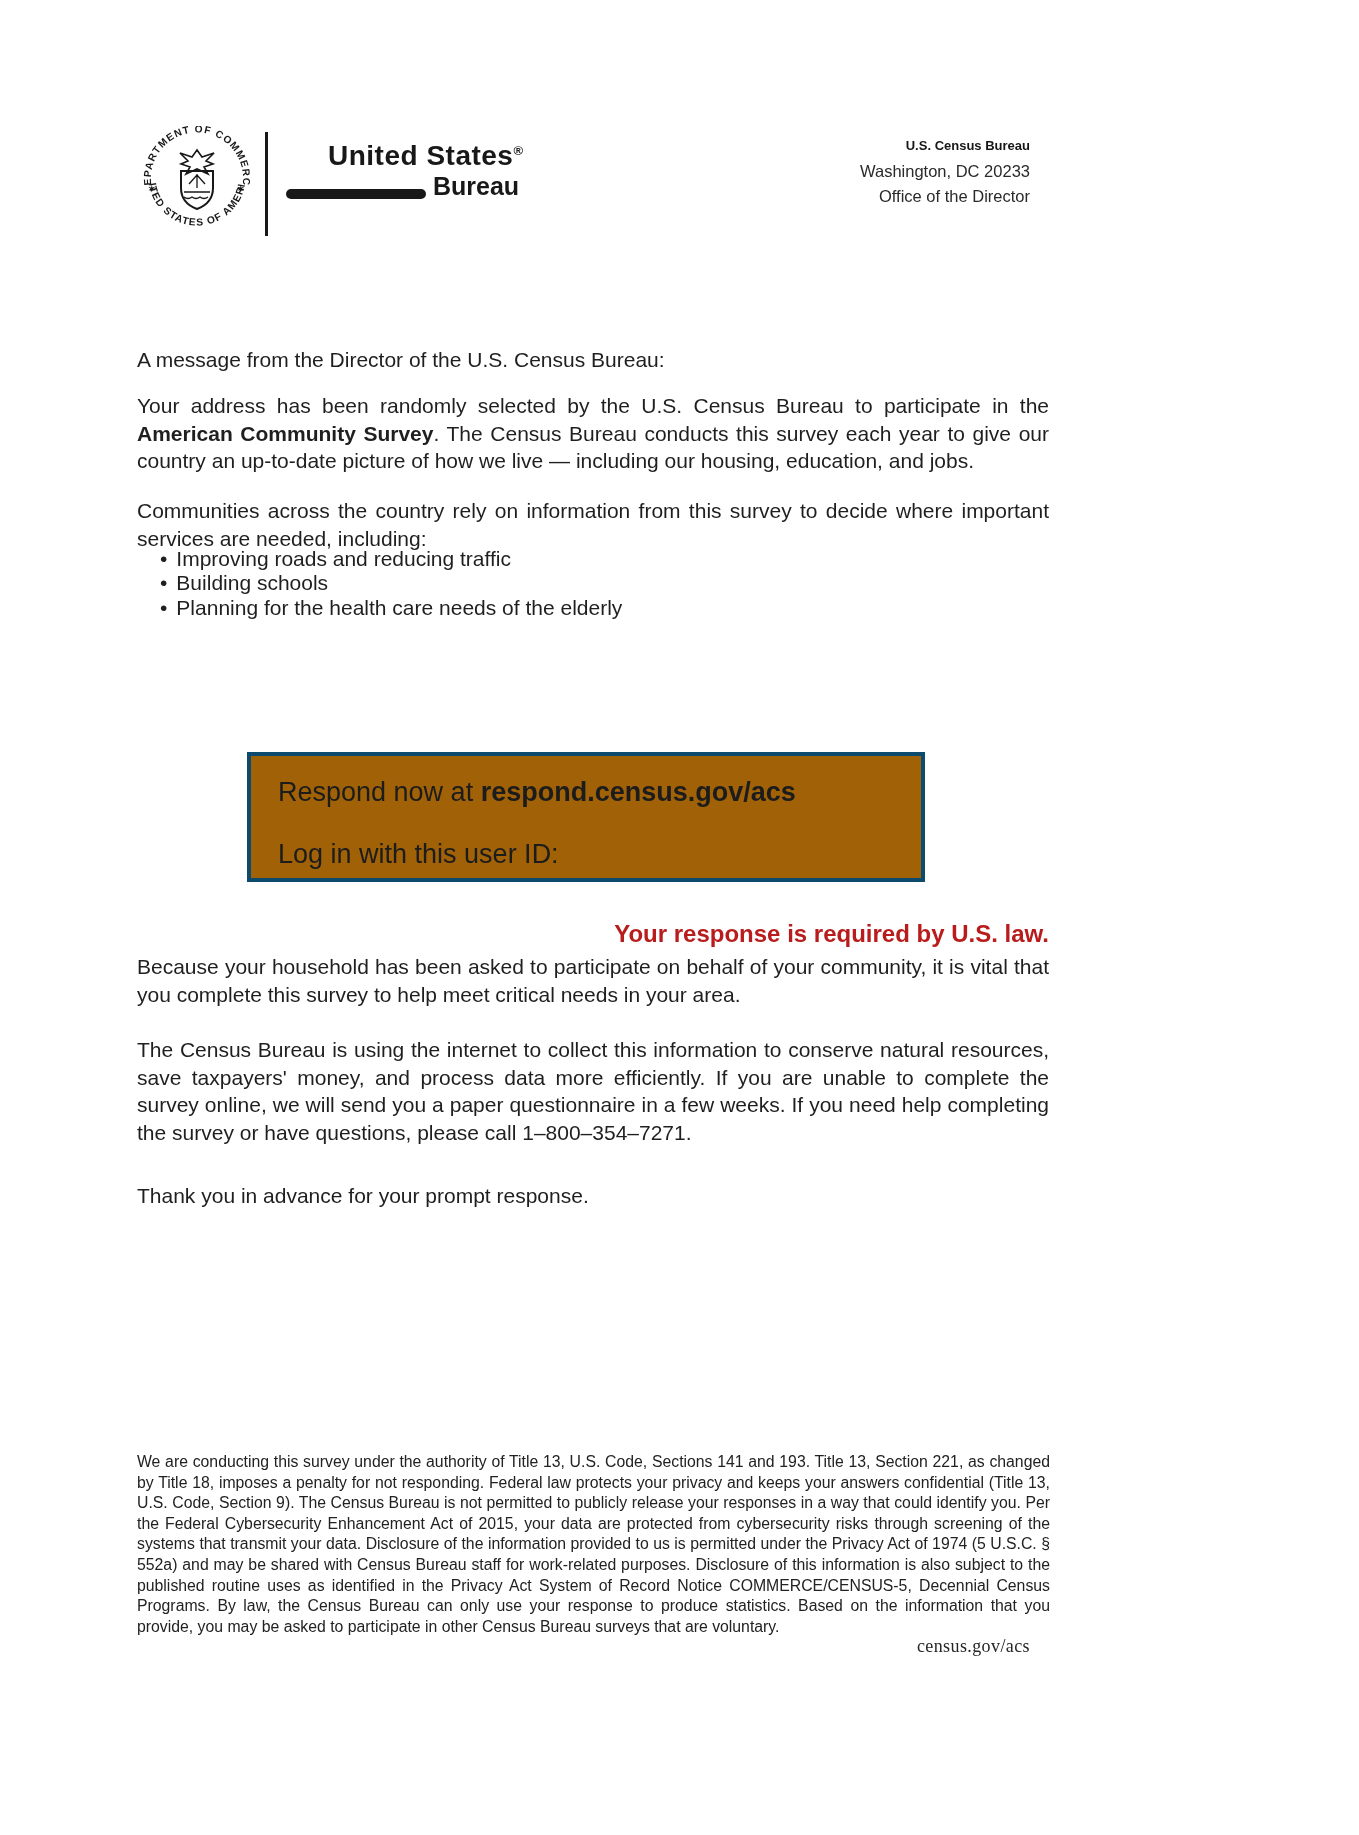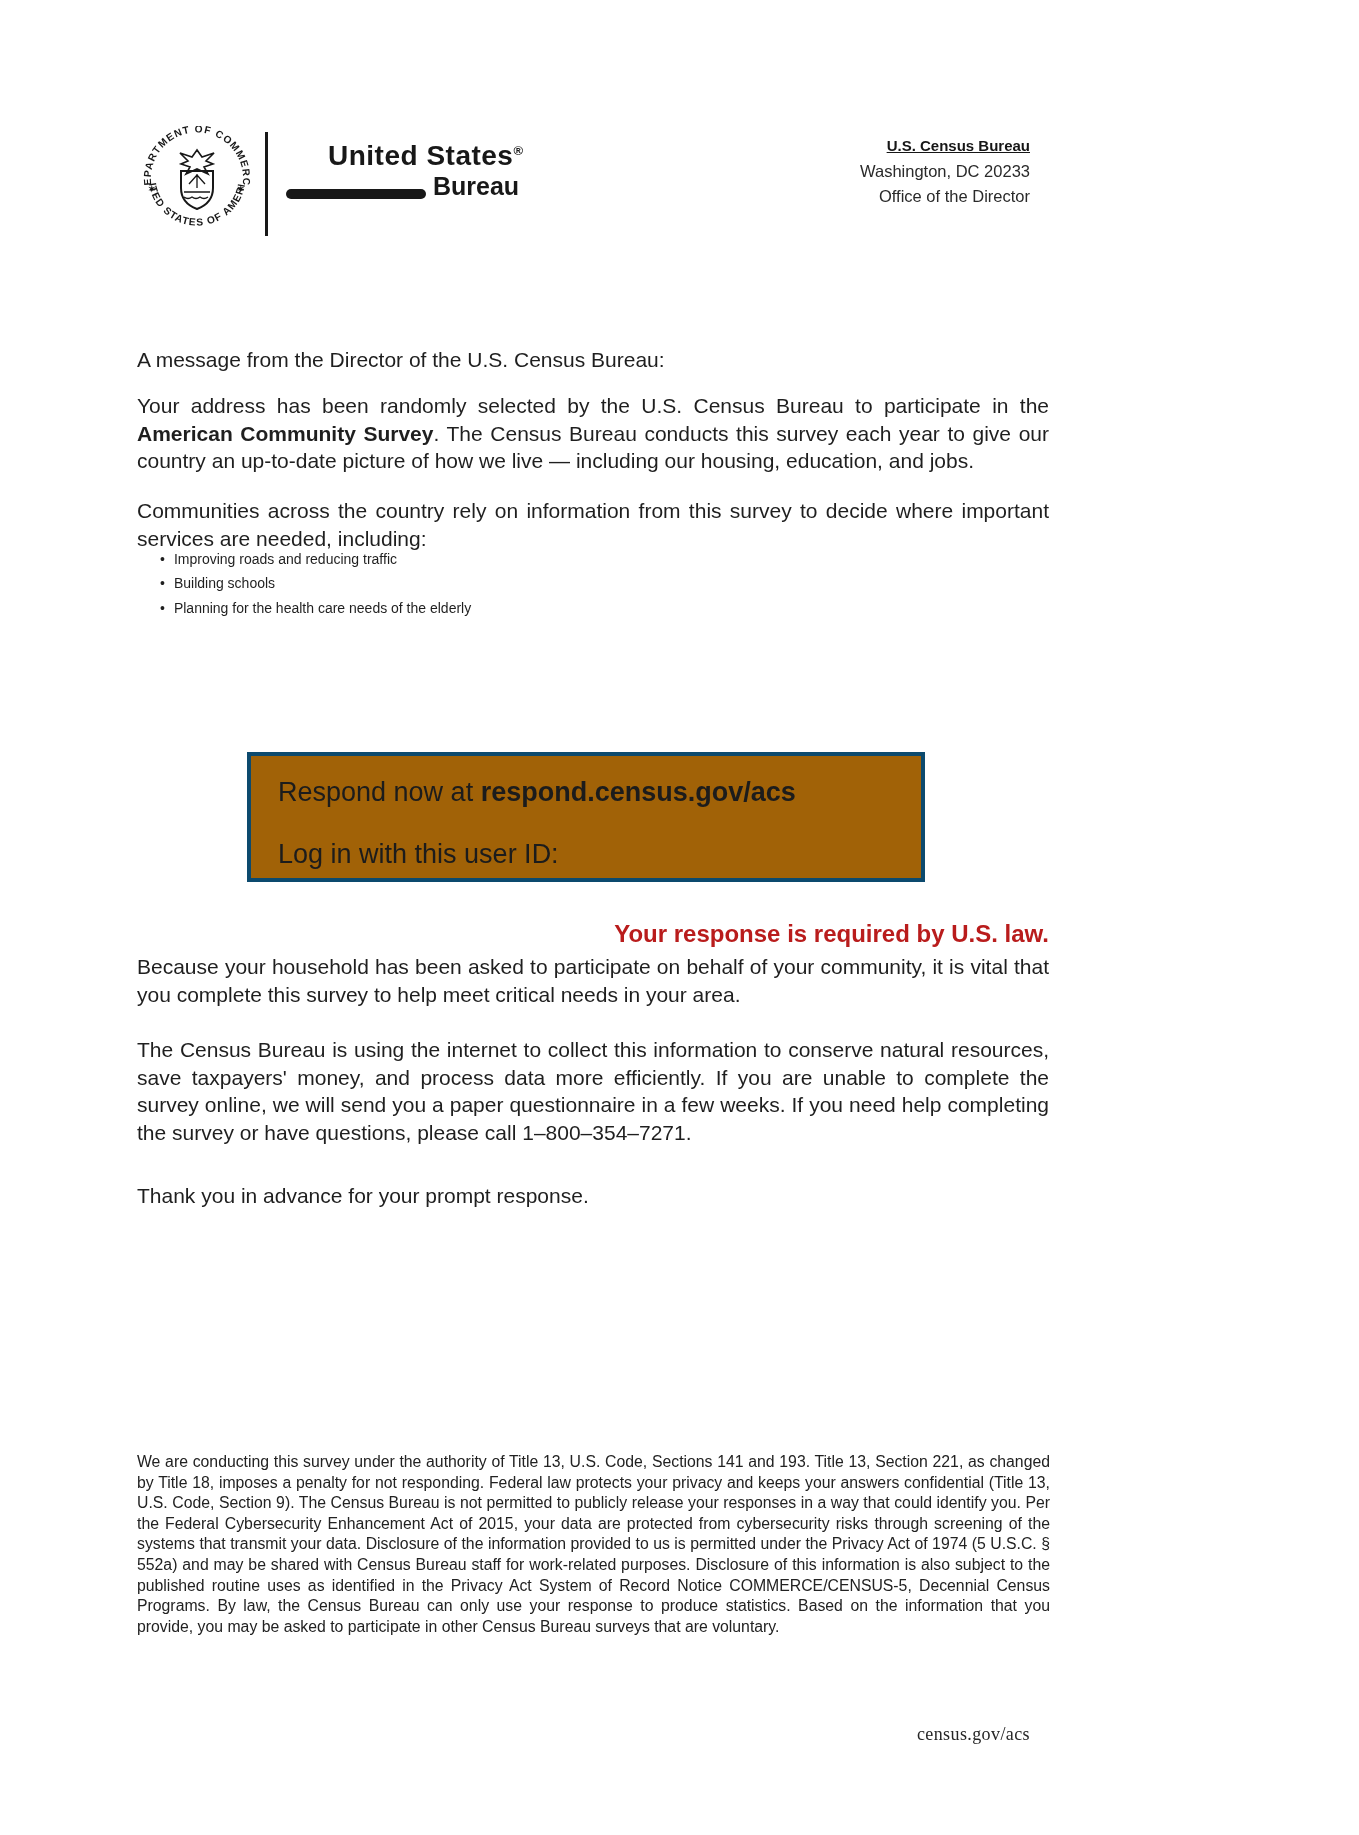--- a/index.html
+++ b/index.html
@@ -20,30 +20,30 @@
   .logo-divider { width:3px; height:104px; background:#181818; margin:6px 18px 0 8px; }
   .wordmark { padding-top:8px; }
   .wm-top { font-size:28px; font-weight:bold; letter-spacing:0.5px; color:#181818; margin-left:42px; line-height:33px; }
   .wm-reg { font-size:13px; vertical-align:super; font-weight:bold; }
   .wm-census { font-size:60px; font-weight:bold; letter-spacing:-1px; color:#181818; line-height:56px; }
   .wm-bottom { display:flex; align-items:flex-end; margin-top:2px; }
   .wm-bar { height:10px; width:140px; background:#181818; border-radius:5px; }
   .wm-bureau { font-size:25px; font-weight:bold; color:#181818; margin-left:7px; line-height:25px; }
 
   .addr { position:absolute; left:680px; top:133px; width:350px; text-align:right; }
-  .addr-1 { font-size:15px; font-weight:bold; line-height:26px; color:#161616;text-decoration:underline; }
+  .addr-1 { font-size:13px; font-weight:bold; line-height:26px; color:#161616; }
   .addr-2, .addr-3 { font-size:16.5px; line-height:25px; color:#2a2a2a; }
 
   
   .blk { position:absolute; left:137px; width:912px; font-size:21px; line-height:27.6px; text-align:justify; color:#1f1f1f; }
   .salutation { top:346px; text-align:left; }
   .p1 { top:392px; }
   .p2 { top:497px; }
   .bullets { position:absolute; left:160px; top:547px; width:870px; list-style:none; }
-  .bullets li { font-size:14px; line-height:24.4px; text-align:left; color:#1f1f1f; }
+  .bullets li { font-size:21px; line-height:24.4px; text-align:left; color:#1f1f1f; }
   .bullets li::before { content:"•"; margin-right:9px; }
 
   .respond-box {
     position:absolute; left:247px; top:752px; width:678px; height:130px;
     border:4px solid #0c4a6e; background:#a16207;
     padding:16px 0 0 27px;
   }
   .rb-line1 { font-size:27px; line-height:40px; color:#1c1c1c; }
   .rb-url { font-weight:bold; }
   .rb-line2 { font-size:27px; line-height:38px; color:#1c1c1c;margin-top:23px; }
@@ -51,21 +51,21 @@
   .law-heading { position:absolute; left:137px; top:920px; width:912px; font-size:24px; font-weight:bold; color:#b91c1c; text-align:right; }
   .p3 { top:953px; }
   .p4 { top:1036px; }
   .p5 { top:1182px; text-align:left; }
 
   
   .fineprint {
     position:absolute; left:137px; top:1452px; width:913px;
     font-size:15.8px; line-height:20.6px; text-align:justify; color:#222222;
   }
-  .site { position:absolute; left:680px; top:1724px; width:350px; text-align:right;
+  .site { position:absolute; left:680px; top:1636px; width:350px; text-align:right;
           font-family:"Liberation Serif", serif; font-size:18px; letter-spacing:0.4px; color:#262626; }
 
   .seal text { font-family:"Liberation Sans", sans-serif; font-weight:bold; fill:#181818; }
 </style>
 </head>
 <body>
 
 <div class="page">
 
   <div class="logo-group">

